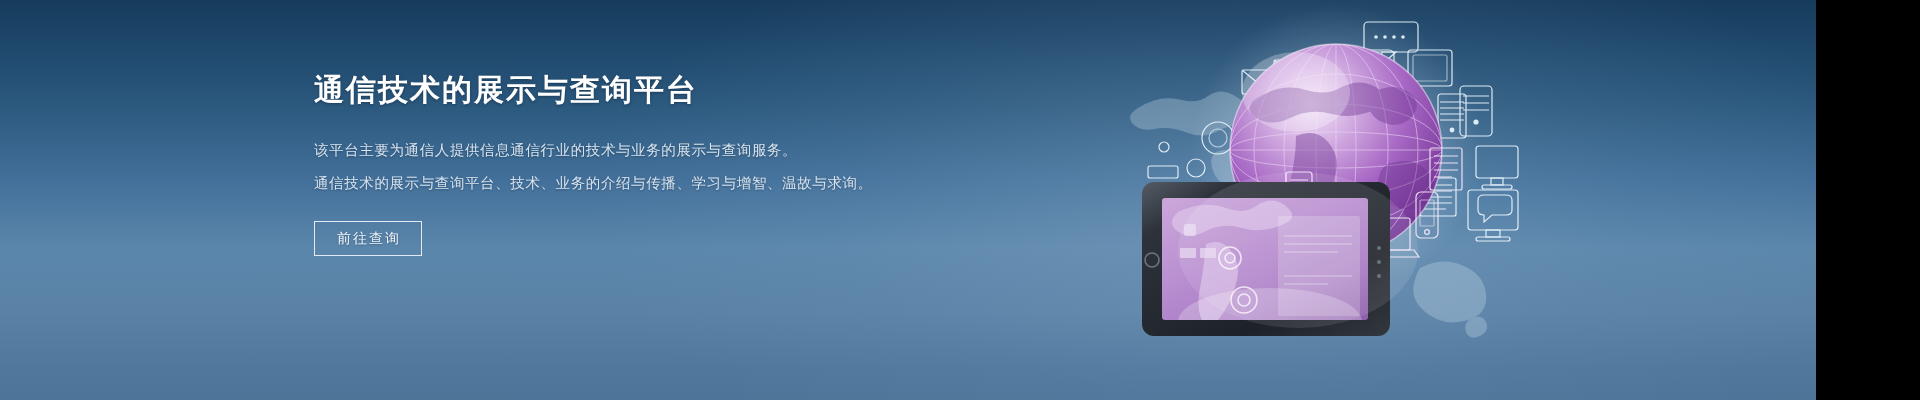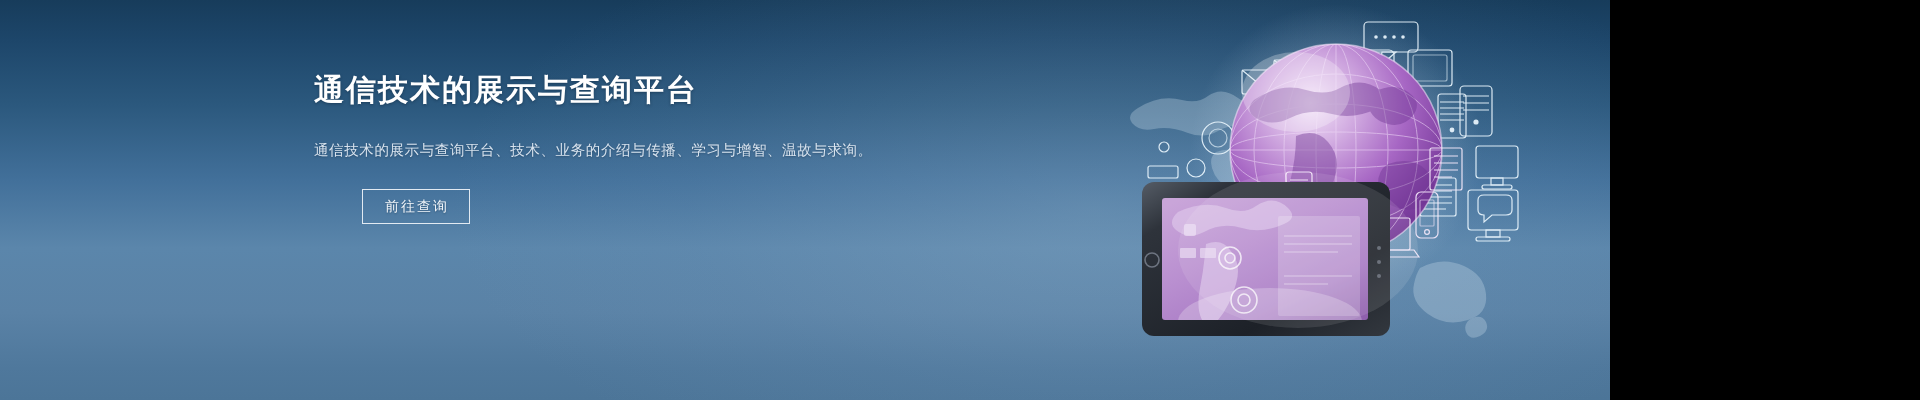--- a/index.html
+++ b/index.html
@@ -6,21 +6,21 @@
     margin: 0;
     padding: 0;
     background: #000;
   }
   body {
     font-family: "Liberation Sans", "DejaVu Sans", sans-serif;
   }
 
   .banner {
     position: relative;
-    width: 1610px;
+    width: 1816px;
     height: 400px;
     overflow: hidden;
     background:
       radial-gradient(ellipse 900px 420px at 68% 52%,
         rgba(150,180,205,0.30) 0%,
         rgba(120,155,190,0.12) 45%,
         rgba(0,0,0,0) 72%),
       linear-gradient(to bottom,
         #173c5b 0%,
         #1d466a 10%,
@@ -55,21 +55,20 @@
     font-size: 14.5px;
     color: #d8e3ee;
     letter-spacing: 0.6px;
     line-height: 2.25;
     white-space: nowrap;
     text-shadow: 0 1px 2px rgba(10,30,50,0.35);
   }
 
   .cta-wrap {
     margin-top: 22px;
-    margin-left: 48px;
   }
   .cta {
     display: inline-block;
     border: 1px solid #e2eaf2;
     color: #f2f6fa;
     background: transparent;
     font-size: 14px;
     letter-spacing: 2px;
     padding: 9px 20px 10px 22px;
     line-height: 1;
@@ -90,20 +89,21 @@
 </style>
 </head>
 <body>
 
 <div class="banner">
 
   <div class="content">
 
     <h1 class="title">通信技术的展示与查询平台</h1>
 
+    <div class="desc-line">该平台主要为通信人提供信息通信行业的技术与业务的展示与查询服务。</div>
 
     <div class="desc-line">通信技术的展示与查询平台、技术、业务的介绍与传播、学习与增智、温故与求询。</div>
 
     <div class="cta-wrap">
       <button class="cta">前往查询</button>
     </div>
   </div>
 
   <div class="art">
     <svg width="400" height="400" viewBox="0 0 400 400">

